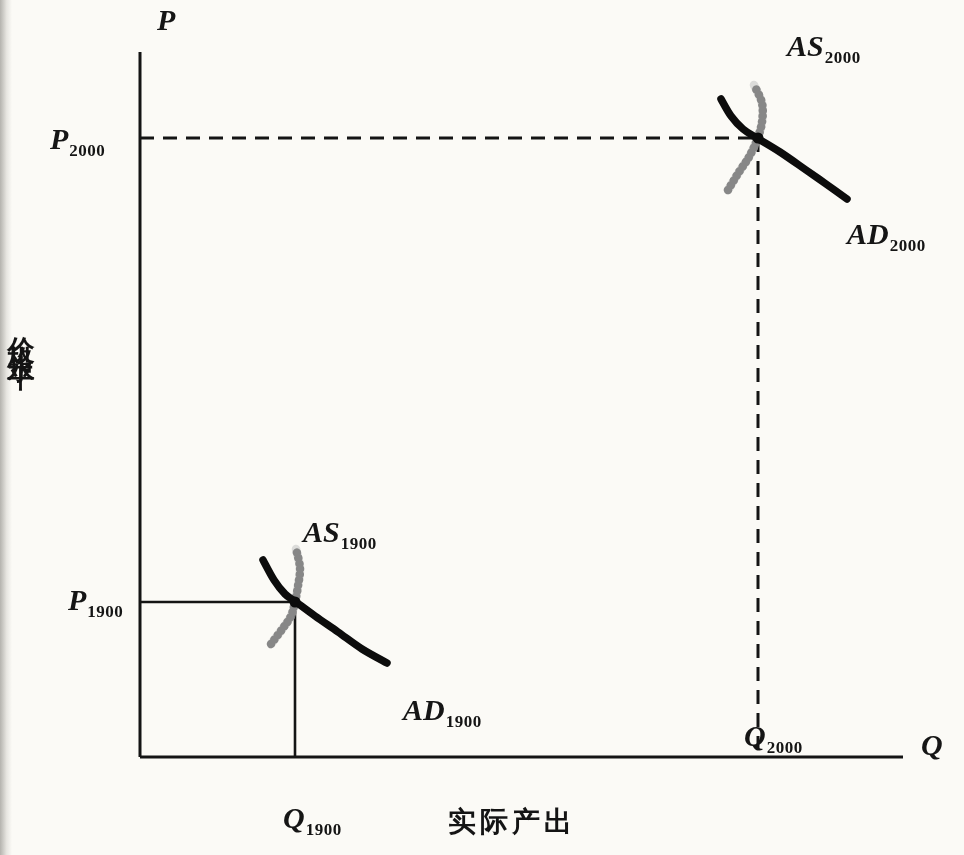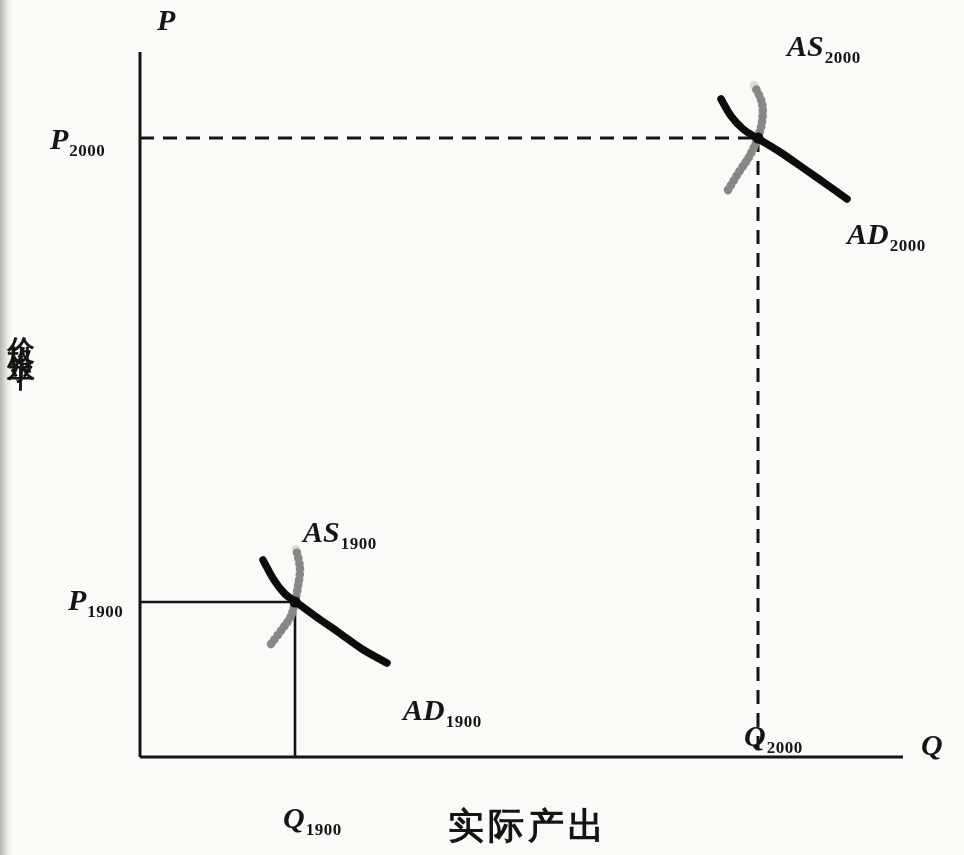--- a/index.html
+++ b/index.html
@@ -36,21 +36,21 @@
   .lbl-as2000{left:787px;top:31px;}
   .lbl-ad2000{left:847px;top:219px;}
   .lbl-as1900{left:303px;top:517px;}
   .lbl-ad1900{left:403px;top:654px;margin-top:41px;}
 
   .cjk{
     position:absolute;color:#141414;font-weight:700;
     font-family:"Liberation Sans","DejaVu Sans",sans-serif;
   }
   .y-title{left:7px;top:314px;writing-mode:vertical-rl;text-orientation:upright;font-size:27px;letter-spacing:10px;line-height:1;}
-  .x-title{left:448px;top:808px;font-size:36px;letter-spacing:4px;line-height:1;}
+  .x-title{left:448px;top:808px;font-size:28px;letter-spacing:4px;line-height:1;}
 </style>
 </head>
 <body>
 
 <div class="fig">
   <div class="scan-edge"></div>
 
   <svg id="plot-layer" width="964" height="855" viewBox="0 0 964 855">
       <line x1="140" y1="52" x2="140" y2="757" class="axis"></line>
       <line x1="140" y1="757" x2="903" y2="757" class="axis"></line>

